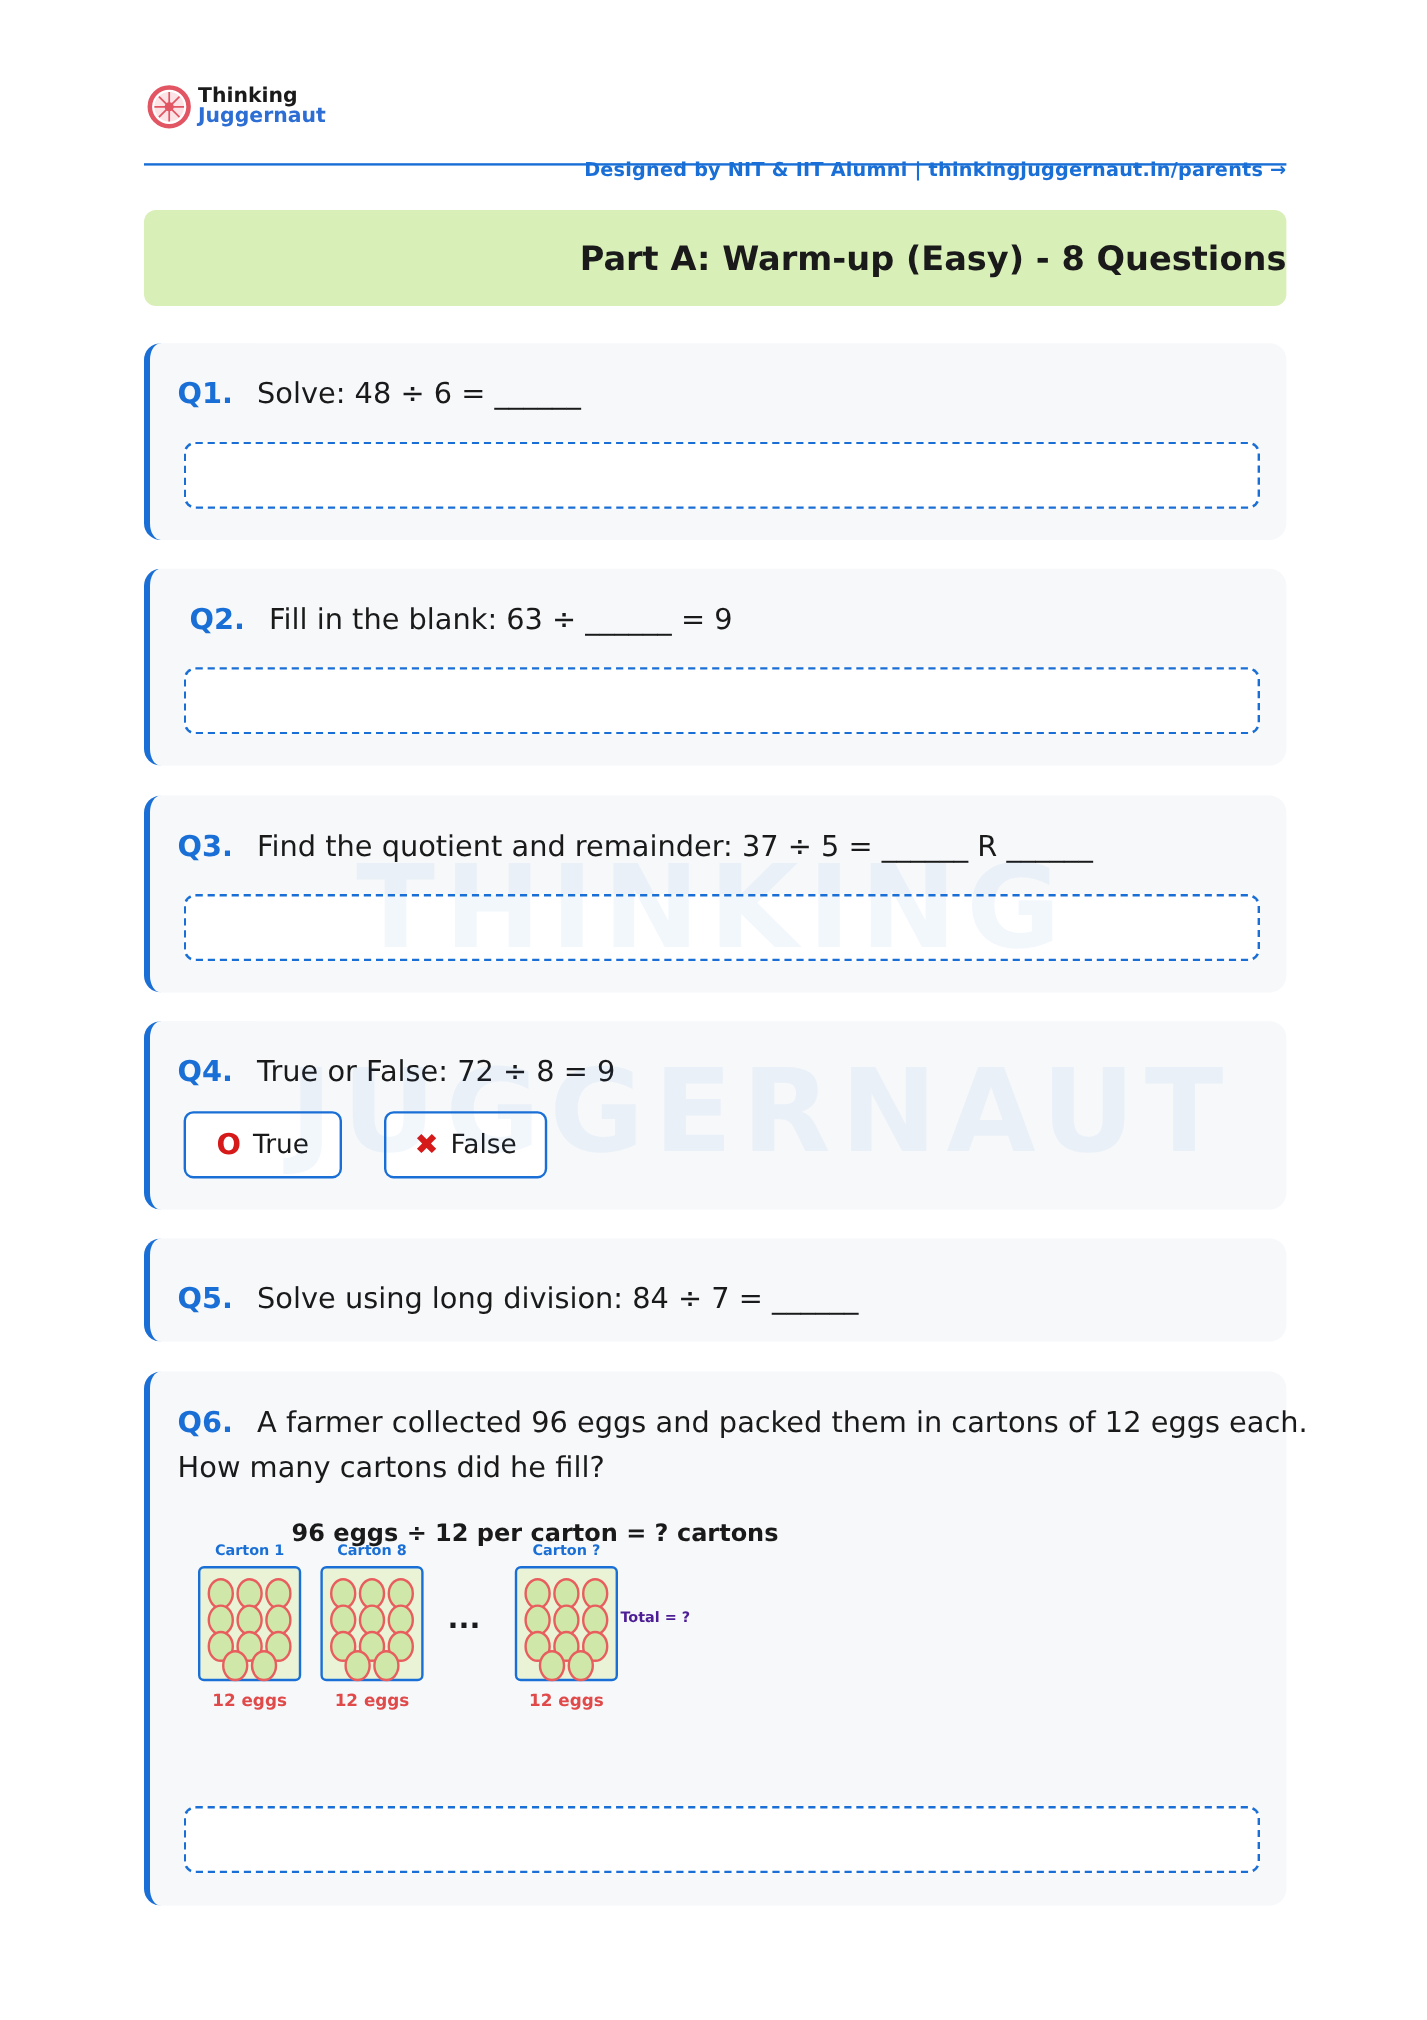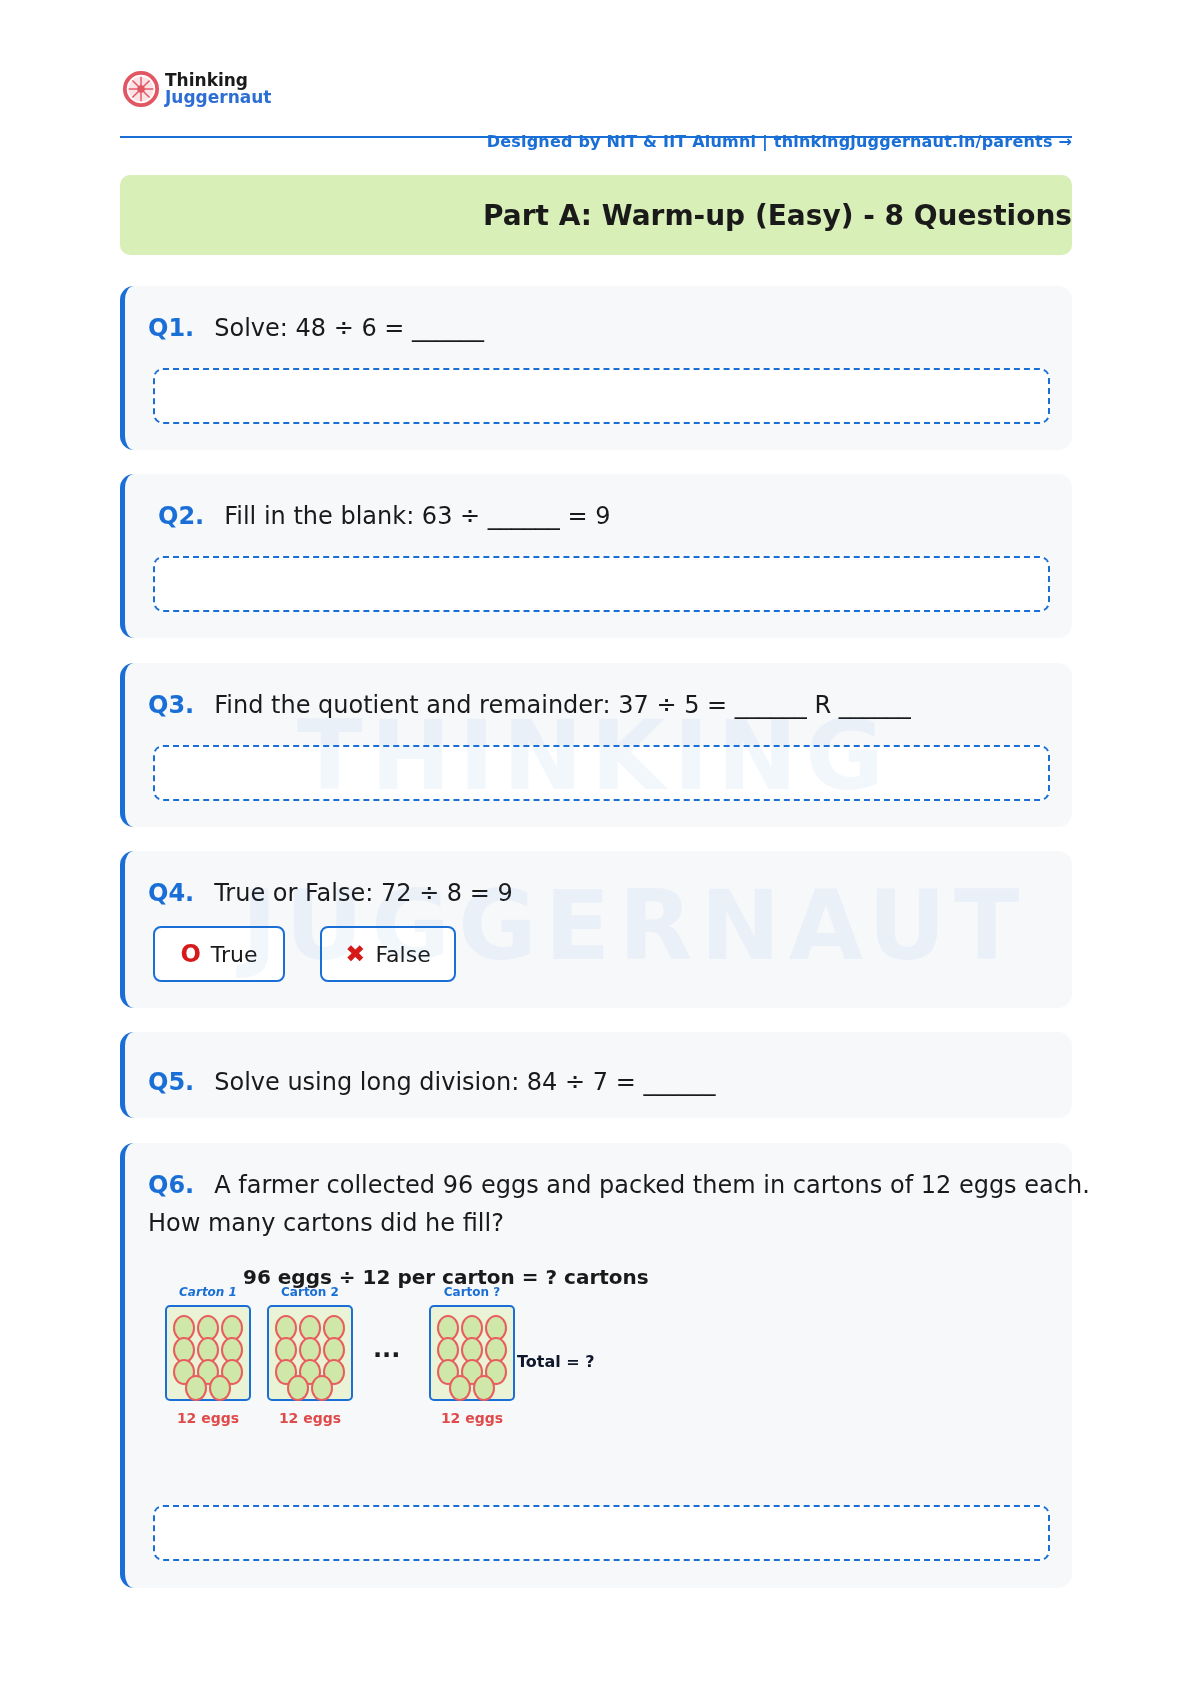--- a/index.html
+++ b/index.html
@@ -54,21 +54,21 @@
   .carton {
     position: absolute; top: 40px; width: 86px; height: 96px; background: #eaf3d6;
     border: 2px solid #1a6fd6; border-radius: 5px; box-sizing: border-box;
   }
   .egg {
     position: absolute; width: 22px; height: 26px; border-radius: 50%;
     background: #cfe8a9; border: 2px solid #e85d5d; box-sizing: border-box;
   }
   .eggs-label { position: absolute; top: 145px; font-size: 14px; font-weight: bold; color: #e04a4a; width: 90px; text-align: center; }
   .ellipsis { position: absolute; left: 218px; top: 70px; font-size: 24px; font-weight: bold; color: #1a1a1a; }
-  .total { position: absolute; left: 480px; top: 87px; font-size: 16px; font-weight: bold; color: #0f172a; }
+  .total { position: absolute; left: 480px; top: 76px; font-size: 12px; font-weight: bold; color: #4c1d95; }
 </style>
 </head>
 <body>
 
 <div class="watermark wm1">THINKING</div>
 <div class="watermark wm2">JUGGERNAUT</div>
 
 <div class="header">
   <div class="logo">
     <svg class="logo-mark" viewBox="0 0 40 40">
@@ -140,37 +140,37 @@
   <div class="qline" style="top:28px;">
     <span class="qnum">Q6.</span><span>A farmer collected 96 eggs and packed them in cartons of 12 eggs each.</span>
   </div>
   <div class="qline" style="top:66px;">
     <span>How many cartons did he fill?</span>
   </div>
 
   <div class="diagram">
     <div class="eq-text">96 eggs ÷ 12 per carton = ? cartons</div>
 
-    <div class="carton-label" style="left:8px;top:20px;font-style:italic;">Carton 1</div>
+    <div class="carton-label" style="left:8px;top:20px;">Carton 1</div>
     <div class="carton" style="left:10px;">
       <div class="egg" style="left:6px;top:8px;"></div>
       <div class="egg" style="left:30px;top:8px;"></div>
       <div class="egg" style="left:54px;top:8px;"></div>
       <div class="egg" style="left:6px;top:30px;"></div>
       <div class="egg" style="left:30px;top:30px;"></div>
       <div class="egg" style="left:54px;top:30px;"></div>
       <div class="egg" style="left:6px;top:52px;"></div>
       <div class="egg" style="left:30px;top:52px;"></div>
       <div class="egg" style="left:54px;top:52px;"></div>
       <div class="egg" style="left:18px;top:68px;"></div>
       <div class="egg" style="left:42px;top:68px;"></div>
     </div>
     <div class="eggs-label" style="left:8px;">12 eggs</div>
 
-    <div class="carton-label" style="left:110px;top:20px;">Carton 2</div>
+    <div class="carton-label" style="left:110px;top:20px;">Carton 8</div>
     <div class="carton" style="left:112px;">
       <div class="egg" style="left:6px;top:8px;"></div>
       <div class="egg" style="left:30px;top:8px;"></div>
       <div class="egg" style="left:54px;top:8px;"></div>
       <div class="egg" style="left:6px;top:30px;"></div>
       <div class="egg" style="left:30px;top:30px;"></div>
       <div class="egg" style="left:54px;top:30px;"></div>
       <div class="egg" style="left:6px;top:52px;"></div>
       <div class="egg" style="left:30px;top:52px;"></div>
       <div class="egg" style="left:54px;top:52px;"></div>

